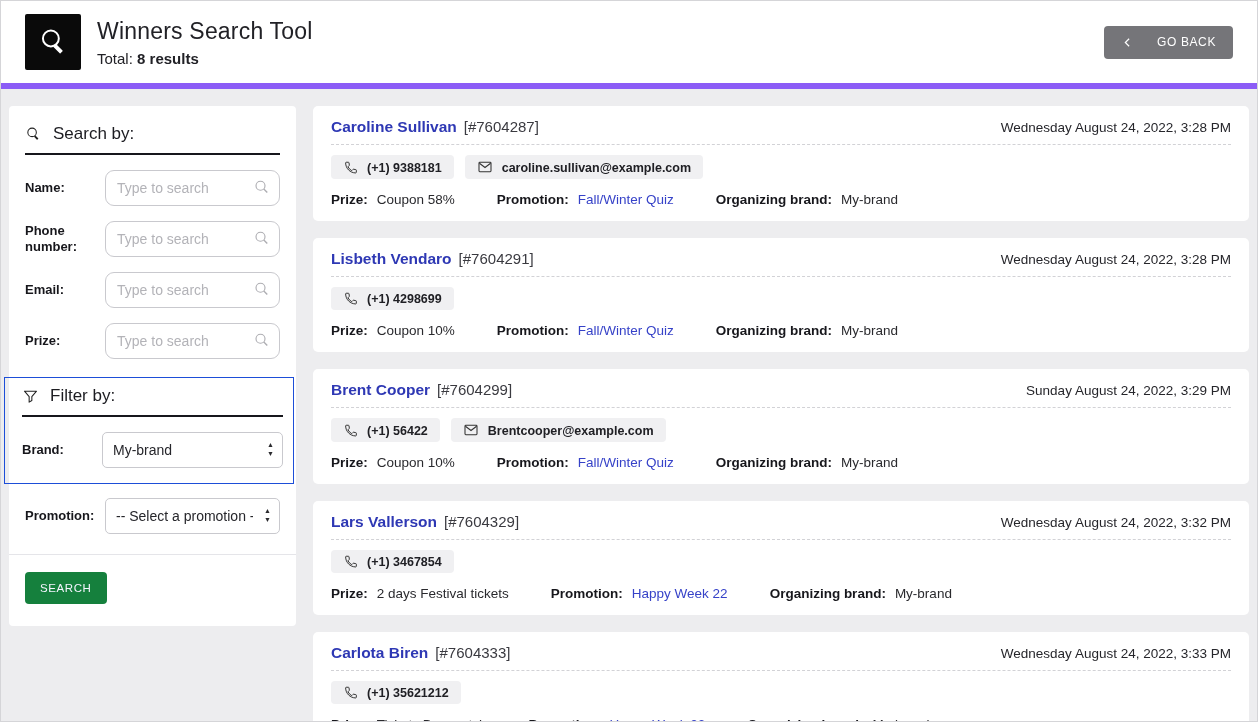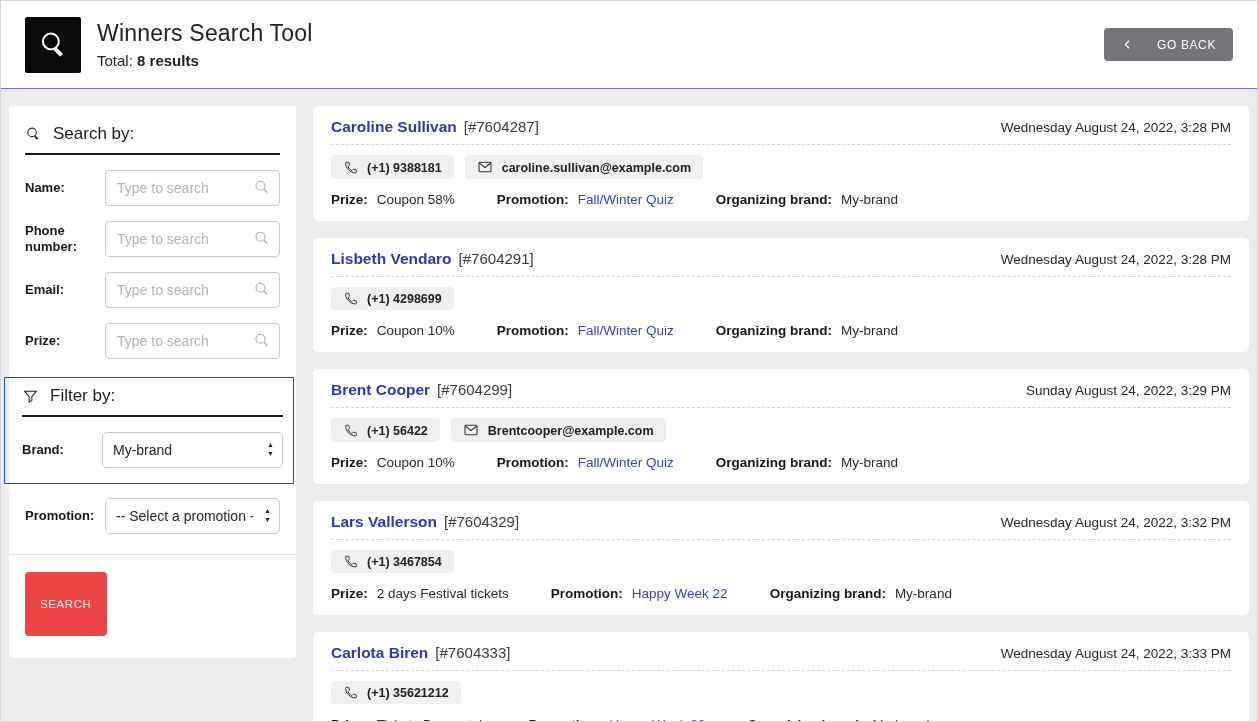--- a/index.html
+++ b/index.html
@@ -6,21 +6,21 @@
   html,body { width:1258px; height:722px; }
   body {
     font-family:"Liberation Sans", sans-serif;
     background:#ededef;
     border:1px solid #d5d5d8;
     overflow:hidden;
     color:#212126;
   }
   
   .topbar {
-    height:88px; background:#fff; border-bottom:1px solid #8b5cf6;
+    height:88px; background:#fff; border-bottom:6px solid #8b5cf6;
     display:flex; align-items:center; padding:0 24px;
   }
   .logo {
     width:56px; height:56px; background:#0a0a0a; border-radius:2px;
     display:flex; align-items:center; justify-content:center; flex:0 0 auto;
   }
   .title-block { margin-left:16px; }
   .page-title { font-size:23px; font-weight:400; color:#212126; letter-spacing:.2px; }
   .total-line { font-size:15px; margin-top:5px; color:#212126; }
   .total-line b { font-weight:700; }
@@ -34,41 +34,41 @@
   
   .sidebar { width:287px; flex:0 0 auto; background:#fff; border-radius:4px; padding:18px 16px 22px; }
   .panel-heading {
     display:flex; align-items:center; gap:11px; font-size:17px; color:#1c1c21;
     padding-bottom:9px; border-bottom:2px solid #17171c;
   }
   .field-row { display:flex; align-items:center; margin-top:15px; }
   .field-label { width:80px; flex:0 0 auto; font-size:13px; font-weight:700; color:#17171c; line-height:1.25; padding-right:6px; }
   .input-wrap { position:relative; flex:1; }
   .text-input {
-    width:100%; height:36px; border:1px solid #c9c9ce; border-radius:4px;
+    width:100%; height:36px; border:1px solid #c9c9ce; border-radius:9px;
     padding:0 32px 0 11px; font-size:14px; color:#333;
     font-family:"Liberation Sans", sans-serif;
   }
   .text-input::placeholder { color:#b3b3b8; }
   .input-icon { position:absolute; right:9px; top:9px; pointer-events:none; }
   .red-box { border:1px solid #1d4ed8; margin:18px -14px 14px -21px; padding:8px 10px 15px 17px; }
   .select-wrap { position:relative; flex:1; }
   .select {
     width:100%; height:36px; border:1px solid #c9c9ce; border-radius:5px;
     padding:0 26px 0 10px; font-size:14px; color:#26262b; background:#fff;
     appearance:none; -webkit-appearance:none; font-family:"Liberation Sans", sans-serif; cursor:pointer;
   }
   .caret {
     position:absolute; right:9px; top:9px; display:flex; flex-direction:column;
     font-size:7px; line-height:1.25; color:#2a2a2e; pointer-events:none;
   }
   .sidebar-divider { height:1px; background:#e5e5e9; margin:20px -16px 0; }
   .search-btn {
-    margin-top:17px; background:#ef4444; color:#f5f5ff; border:none; border-radius:4px;
-    padding:26px 15px; font-size:11.5px; letter-spacing:.6px; cursor:pointer;
+    margin-top:17px; background:#15803d; color:#f5f5ff; border:none; border-radius:4px;
+    padding:10px 15px; font-size:11.5px; letter-spacing:.6px; cursor:pointer;
     font-family:"Liberation Sans", sans-serif;
   }
   
   .results { flex:1; display:flex; flex-direction:column; gap:17px; }
   .card { background:#fff; border-radius:5px; padding:12px 18px 14px; }
   .card-head { display:flex; align-items:baseline;text-align:right; }
   .winner-name { color:#2e38b4; font-weight:700; font-size:15.5px; text-decoration:none; cursor:pointer; }
   .winner-ref { color:#3a3a40; font-size:15px; margin-left:7px; }
   .card-date { margin-left:auto; font-size:13.5px; color:#26262b; }
   .dashed-sep { border-bottom:1px dashed #d2d2d6; margin-top:8px; }

